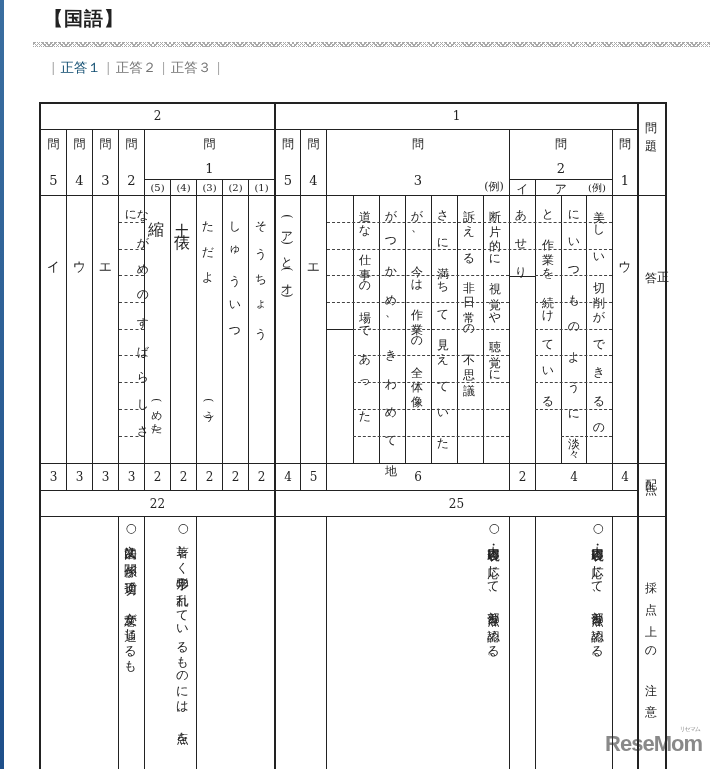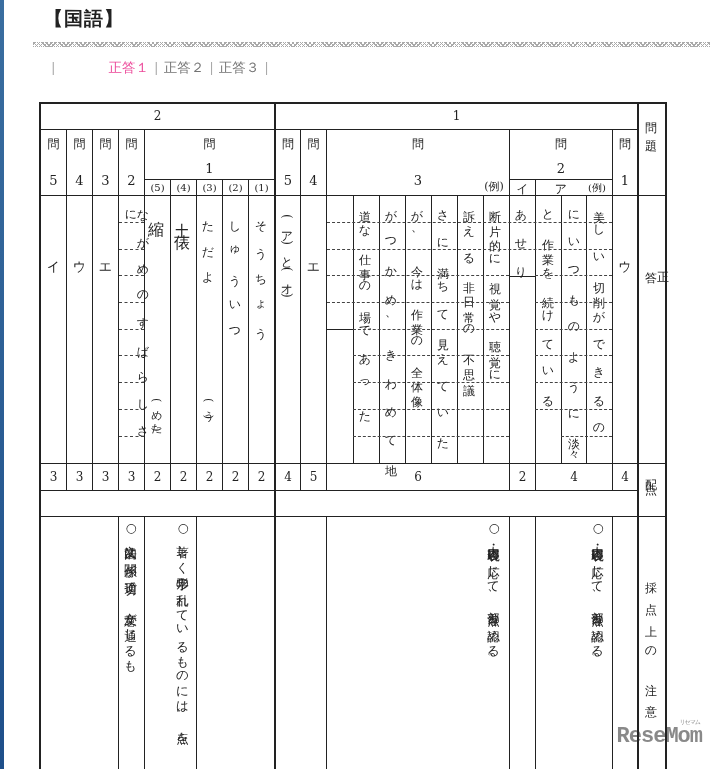--- a/index.html
+++ b/index.html
@@ -3,27 +3,27 @@
 <meta charset="utf-8">
 <style>
   html,body{margin:0;padding:0;}
   body{width:710px;height:769px;overflow:hidden;background:#fff;position:relative;font-family:"DejaVu Serif","Liberation Serif",serif;color:#222;}
   .left-edge{position:absolute;left:0;top:0;width:4px;height:769px;background:linear-gradient(#3a6ea0,#1e4f8a);}
   .title{position:absolute;left:44px;top:6px;font-size:19px;font-weight:bold;color:#222;letter-spacing:1px;}
   .sep{position:absolute;left:33px;top:42px;width:677px;height:5px;background-image:repeating-linear-gradient(45deg,#aaa 0 1px,transparent 1px 3px),repeating-linear-gradient(-45deg,#aaa 0 1px,transparent 1px 3px);}
   .tabs{position:absolute;left:46px;top:59px;font-size:13.5px;}
   .tabs .pipe{color:#aaa;margin:0 5px;}
   .tabs a{text-decoration:none;color:#737373;}
-  .tabs a.visited{color:#ec4899;margin-left:48px;}
+  .tabs a.visited{color:#0c4a6e;}
   .sheet{position:absolute;left:39px;top:102px;width:628px;height:667px;}
   .ln{position:absolute;background:#222;}
   .t{position:absolute;font-size:12px;text-align:center;line-height:1;}
   .v{position:absolute;writing-mode:vertical-rl;font-size:13px;letter-spacing:2px;line-height:1;}
   .dash{position:absolute;height:0;border-top:1px dashed #444;}
-  .wm{position:absolute;right:8px;bottom:20px;font-family:Liberation Mono, monospace;font-weight:bold;font-size:22px;color:rgba(40,40,40,.55);letter-spacing:-1px;}
+  .wm{position:absolute;right:8px;bottom:12px;font-family:Liberation Sans, sans-serif;font-weight:bold;font-size:22px;color:rgba(40,40,40,.55);letter-spacing:-1px;}
   .wm small{position:absolute;right:2px;top:-6px;font-size:6px;font-weight:normal;}
 </style>
 </head>
 <body>
 
 <div class="left-edge"></div>
 <div class="title">【国語】</div>
 <div class="sep"></div>
 
 <div class="tabs">
@@ -168,20 +168,22 @@
   <div class="t" style="left:132px;top:369px;width:25px;">2</div>
   <div class="t" style="left:158px;top:369px;width:25px;">2</div>
   <div class="t" style="left:184px;top:369px;width:25px;">2</div>
   <div class="t" style="left:210px;top:369px;width:25px;">2</div>
   <div class="t" style="left:237px;top:369px;width:24px;">4</div>
   <div class="t" style="left:262px;top:369px;width:25px;">5</div>
   <div class="t" style="left:288px;top:369px;width:182px;">6</div>
   <div class="t" style="left:471px;top:369px;width:25px;">2</div>
   <div class="t" style="left:497px;top:369px;width:76px;">4</div>
   <div class="t" style="left:574px;top:369px;width:24px;">4</div>
+  <div class="t" style="left:2px;top:396px;width:233px;">22</div>
+  <div class="t" style="left:237px;top:396px;width:361px;">25</div>
   <div class="v" style="left:606px;top:368px;font-size:12px;letter-spacing:4px;">配点</div>
 
   <div class="v" style="left:85px;top:418px;font-size:12.5px;letter-spacing:1px;font-family:'DejaVu Sans',sans-serif;">○文法的に関係が適切で、文意が通じるも</div>
   <div class="v" style="left:137px;top:418px;font-size:12.5px;letter-spacing:1px;font-family:'DejaVu Sans',sans-serif;">○著しく字形の乱れているものには、点を</div>
   <div class="v" style="left:448px;top:418px;font-size:12.5px;letter-spacing:1px;font-family:'DejaVu Sans',sans-serif;">○内容・表現に応じて、部分点を認める。</div>
   <div class="v" style="left:552px;top:418px;font-size:12.5px;letter-spacing:1px;font-family:'DejaVu Sans',sans-serif;">○内容・表現に応じて、部分点を認める。</div>
   <div class="v" style="left:606px;top:470px;font-size:12px;letter-spacing:22px;">採点上の注意</div>
 </div>
 
 <div class="wm"><span>ReseMom</span><small>リセマム</small></div>

